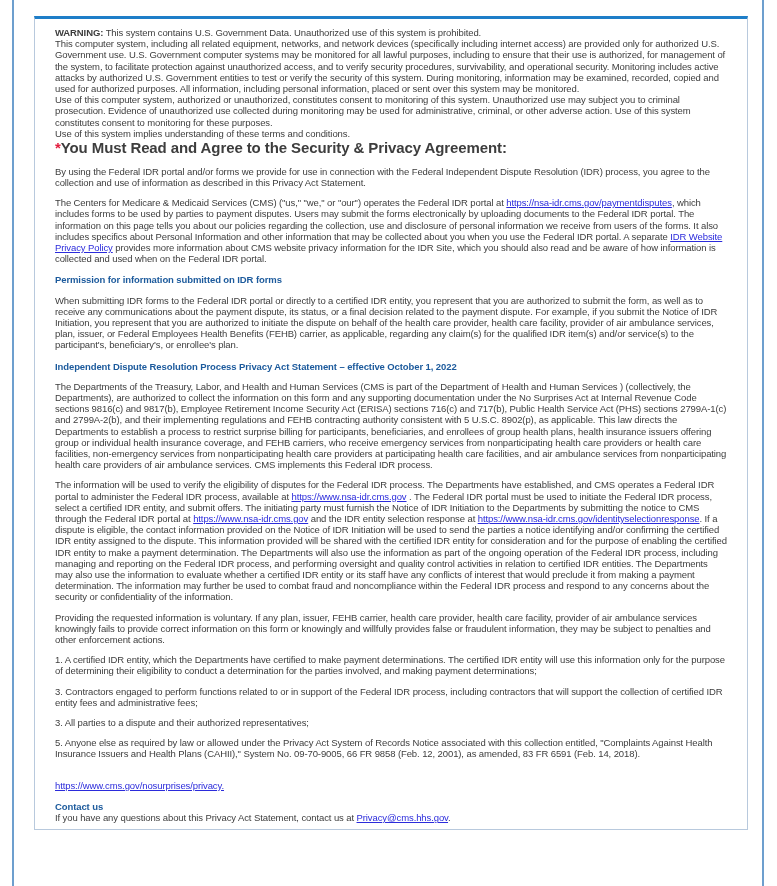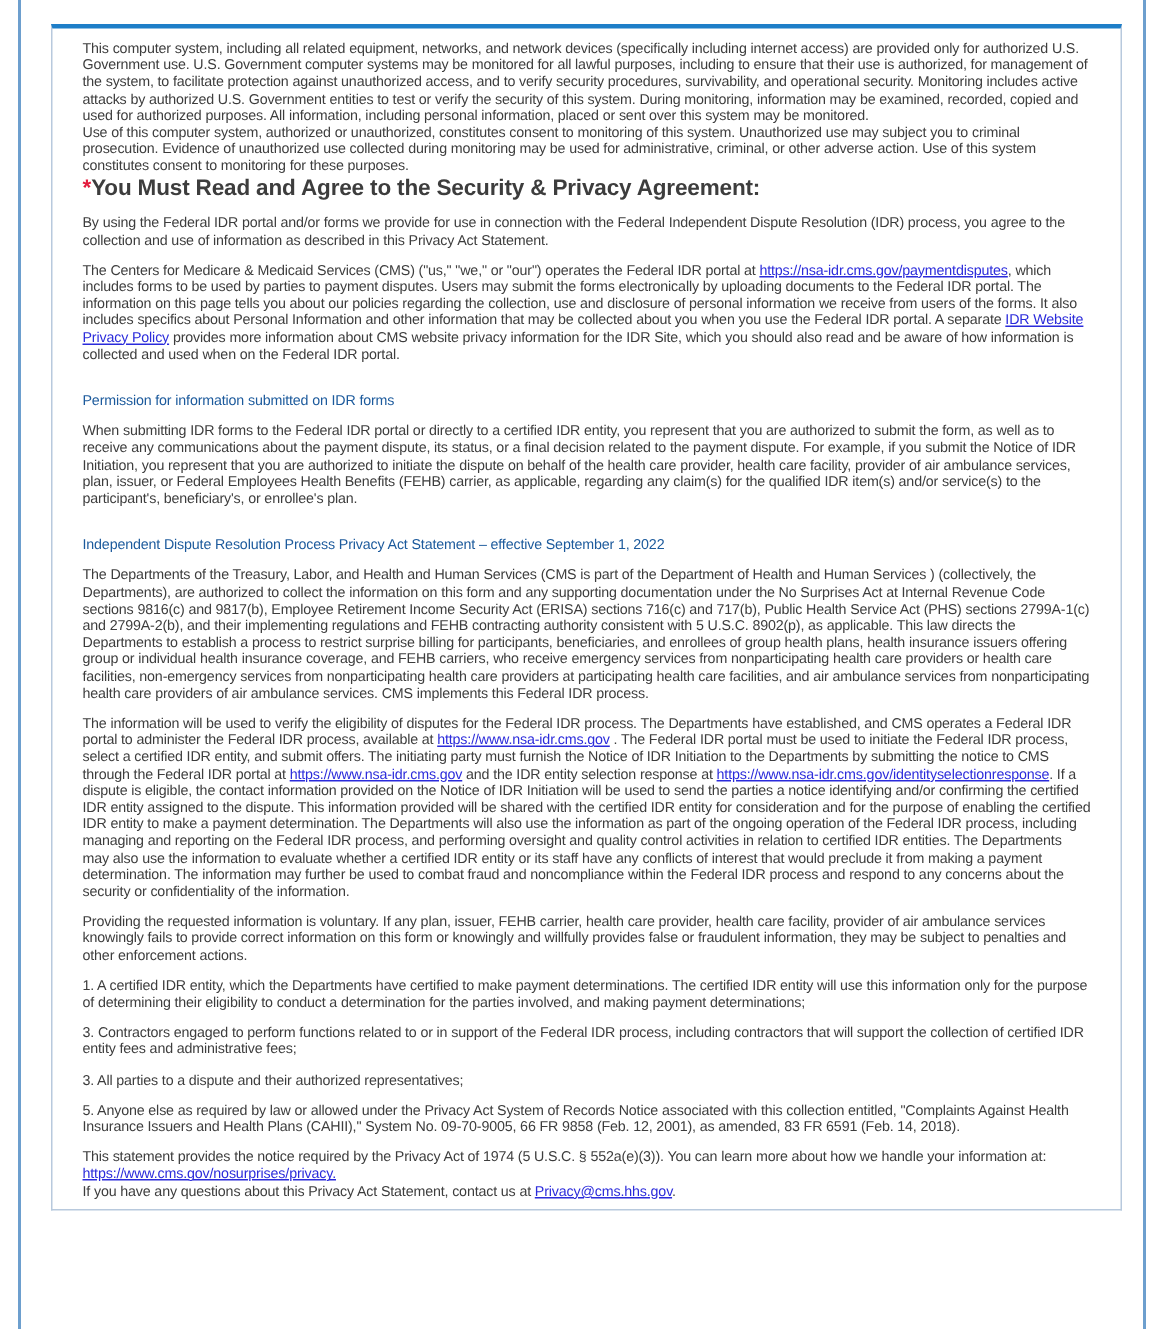--- a/index.html
+++ b/index.html
@@ -27,51 +27,54 @@
     border: 1px solid #b8c9dd;
     border-top: 3px solid #1e7ec8;
     padding: 8px 20px 6px 20px;
     font-size: 9.5px;
     line-height: 1.18;
     letter-spacing: -0.1px;
   }
   .blk { margin: 0; }
   .blk-line { margin: 0; }
   .blk-para { margin-top: 9px; }
-  .blk-hblue { margin-top: 20px; color: #1c5a9c; font-weight: normal; }
+  .blk-hblue { margin-top: 10px; color: #1c5a9c; font-weight: bold; }
   .blk-hdark { color: #3d3d3d; font-weight: bold; font-size: 15px; }
   .seg-bold { font-weight: bold; }
   .seg-red  { color: #e31c3d; font-weight: bold; }
   .panel a, a.seg-link {
     color: #2b2bdb; text-decoration: underline; cursor: pointer;
   }
 </style>
 </head>
 <body>
 
 <div>
   <div class="outer-line left"></div>
   <div class="outer-line right"></div>
 
   <div class="content-col">
 
     <div class="panel">
+        <div class="blk blk-line"><span class="seg-bold">WARNING:</span><span class="seg-text"> This system contains U.S. Government Data. Unauthorized use of this system is prohibited.</span></div>
         <div class="blk blk-line"><span class="seg-text">This computer system, including all related equipment, networks, and network devices (specifically including internet access) are provided only for authorized U.S. Government use. U.S. Government computer systems may be monitored for all lawful purposes, including to ensure that their use is authorized, for management of the system, to facilitate protection against unauthorized access, and to verify security procedures, survivability, and operational security. Monitoring includes active attacks by authorized U.S. Government entities to test or verify the security of this system. During monitoring, information may be examined, recorded, copied and used for authorized purposes. All information, including personal information, placed or sent over this system may be monitored.</span></div>
         <div class="blk blk-line"><span class="seg-text">Use of this computer system, authorized or unauthorized, constitutes consent to monitoring of this system. Unauthorized use may subject you to criminal prosecution. Evidence of unauthorized use collected during monitoring may be used for administrative, criminal, or other adverse action. Use of this system constitutes consent to monitoring for these purposes.</span></div>
+        <div class="blk blk-line"><span class="seg-text">Use of this system implies understanding of these terms and conditions.</span></div>
         <div class="blk blk-hdark"><span class="seg-red">*</span><span class="seg-bold">You Must Read and Agree to the Security &amp; Privacy Agreement:</span></div>
         <div class="blk blk-para"><span class="seg-text">By using the Federal IDR portal and/or forms we provide for use in connection with the Federal Independent Dispute Resolution (IDR) process, you agree to the collection and use of information as described in this Privacy Act Statement.</span></div>
         <div class="blk blk-para"><span class="seg-text">The Centers for Medicare &amp; Medicaid Services (CMS) ("us," "we," or "our") operates the Federal IDR portal at </span><a class="seg-link" href="#">https://nsa-idr.cms.gov/paymentdisputes</a><span class="seg-text">, which includes forms to be used by parties to payment disputes. Users may submit the forms electronically by uploading documents to the Federal IDR portal. The information on this page tells you about our policies regarding the collection, use and disclosure of personal information we receive from users of the forms. It also includes specifics about Personal Information and other information that may be collected about you when you use the Federal IDR portal. A separate </span><a class="seg-link" href="#">IDR Website Privacy Policy</a><span class="seg-text"> provides more information about CMS website privacy information for the IDR Site, which you should also read and be aware of how information is collected and used when on the Federal IDR portal.</span></div>
         <div class="blk blk-hblue"><span class="seg-text">Permission for information submitted on IDR forms</span></div>
         <div class="blk blk-para"><span class="seg-text">When submitting IDR forms to the Federal IDR portal or directly to a certified IDR entity, you represent that you are authorized to submit the form, as well as to receive any communications about the payment dispute, its status, or a final decision related to the payment dispute. For example, if you submit the Notice of IDR Initiation, you represent that you are authorized to initiate the dispute on behalf of the health care provider, health care facility, provider of air ambulance services, plan, issuer, or Federal Employees Health Benefits (FEHB) carrier, as applicable, regarding any claim(s) for the qualified IDR item(s) and/or service(s) to the participant's, beneficiary's, or enrollee's plan.</span></div>
-        <div class="blk blk-hblue"><span class="seg-text">Independent Dispute Resolution Process Privacy Act Statement – effective September 1, 2022</span></div>
+        <div class="blk blk-hblue"><span class="seg-text">Independent Dispute Resolution Process Privacy Act Statement – effective October 1, 2022</span></div>
         <div class="blk blk-para"><span class="seg-text">The Departments of the Treasury, Labor, and Health and Human Services (CMS is part of the Department of Health and Human Services ) (collectively, the Departments), are authorized to collect the information on this form and any supporting documentation under the No Surprises Act at Internal Revenue Code sections 9816(c) and 9817(b), Employee Retirement Income Security Act (ERISA) sections 716(c) and 717(b), Public Health Service Act (PHS) sections 2799A-1(c) and 2799A-2(b), and their implementing regulations and FEHB contracting authority consistent with 5 U.S.C. 8902(p), as applicable. This law directs the Departments to establish a process to restrict surprise billing for participants, beneficiaries, and enrollees of group health plans, health insurance issuers offering group or individual health insurance coverage, and FEHB carriers, who receive emergency services from nonparticipating health care providers or health care facilities, non-emergency services from nonparticipating health care providers at participating health care facilities, and air ambulance services from nonparticipating health care providers of air ambulance services. CMS implements this Federal IDR process.</span></div>
         <div class="blk blk-para"><span class="seg-text">The information will be used to verify the eligibility of disputes for the Federal IDR process.  The Departments have established, and CMS operates a Federal IDR portal to administer the Federal IDR process, available at </span><a class="seg-link" href="#">https://www.nsa-idr.cms.gov</a><span class="seg-text"> . The Federal IDR portal must be used to initiate the Federal IDR process, select a certified IDR entity, and submit offers. The initiating party must furnish the Notice of IDR Initiation to the Departments by submitting the notice to CMS through the Federal IDR portal at </span><a class="seg-link" href="#">https://www.nsa-idr.cms.gov</a><span class="seg-text"> and the IDR entity selection response at </span><a class="seg-link" href="#">https://www.nsa-idr.cms.gov/identityselectionresponse</a><span class="seg-text">. If a dispute is eligible, the contact information provided on the Notice of IDR Initiation will be used to send the parties a notice identifying and/or confirming the certified IDR entity assigned to the dispute. This information provided will be shared with the certified IDR entity for consideration and for the purpose of enabling the certified IDR entity to make a payment determination. The Departments will also use the information as part of the ongoing operation of the Federal IDR process, including managing and reporting on the Federal IDR process, and performing oversight and quality control activities in relation to certified IDR entities. The Departments may also use the information to evaluate whether a certified IDR entity or its staff have any conflicts of interest that would preclude it from making a payment determination. The information may further be used to combat fraud and noncompliance within the Federal IDR process and respond to any concerns about the security or confidentiality of the information.</span></div>
         <div class="blk blk-para"><span class="seg-text">Providing the requested information is voluntary. If any plan, issuer, FEHB carrier, health care provider, health care facility, provider of air ambulance services knowingly fails to provide correct information on this form or knowingly and willfully provides false or fraudulent information, they may be subject to penalties and other enforcement actions.</span></div>
         <div class="blk blk-para"><span class="seg-text">1. A certified IDR entity, which the Departments have certified to make payment determinations. The certified IDR entity will use this information only for the purpose of determining their eligibility to conduct a determination for the parties involved, and making payment determinations;</span></div>
         <div class="blk blk-para"><span class="seg-text">3. Contractors engaged to perform functions related to or in support of the Federal IDR process, including contractors that will support the collection of certified IDR entity fees and administrative fees;</span></div>
         <div class="blk blk-para"><span class="seg-text">3. All parties to a dispute and their authorized representatives;</span></div>
         <div class="blk blk-para"><span class="seg-text">5. Anyone else as required by law or allowed under the Privacy Act System of Records Notice associated with this collection entitled, "Complaints Against Health Insurance Issuers and Health Plans (CAHII)," System No. 09-70-9005, 66 FR 9858 (Feb. 12, 2001), as amended, 83 FR 6591 (Feb. 14, 2018).</span></div>
-        <div class="blk blk-para"><span class="seg-text">This statement provides the notice required by the Privacy Act of 1974 (5 U.S.C. § 552a(e)(3)). You can learn more about how we handle your information at:</span><br><a class="seg-link" href="#">https://www.cms.gov/nosurprises/privacy.</a></div>
+        <div class="blk blk-para"><br><a class="seg-link" href="#">https://www.cms.gov/nosurprises/privacy.</a></div>
+        <div class="blk blk-hblue"><span class="seg-text">Contact us</span></div>
         <div class="blk blk-line"><span class="seg-text">If you have any questions about this Privacy Act Statement, contact us at </span><a class="seg-link" href="#">Privacy@cms.hhs.gov</a><span class="seg-text">.</span></div>
       </div>
 
   </div>
 </div>
 
 </body></html>

